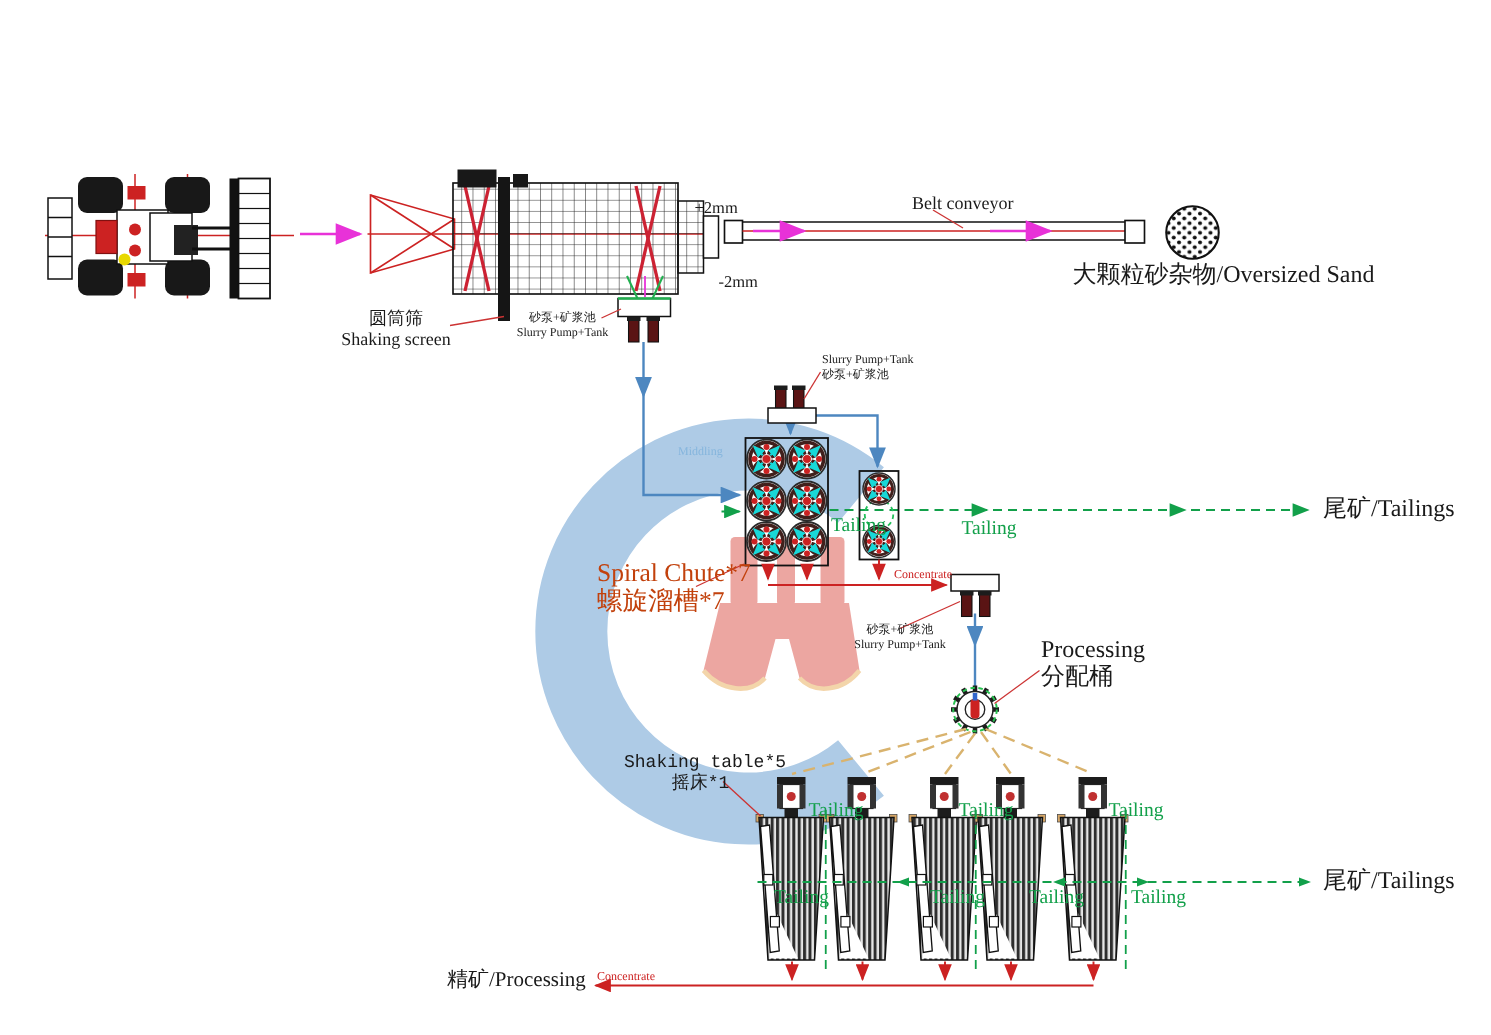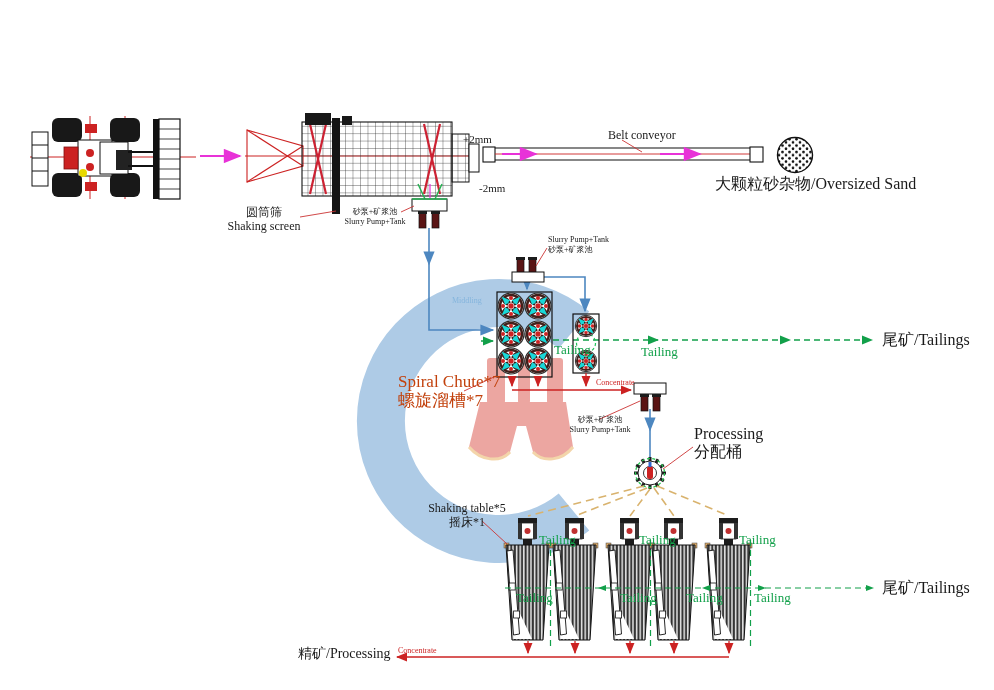--- a/index.html
+++ b/index.html
@@ -365,21 +365,21 @@
 <div class="lbl ctr sm8" style="left:568px;top:415px;width:64px;">
   <div>砂泵+矿浆池</div>
   <div>Slurry Pump+Tank</div>
 </div>
 
 <div class="lbl f13" style="left:694px;top:425px;">
   <div>Processing</div>
   <div>分配桶</div>
 </div>
 
-<div class="lbl ctr" style="left:416px;top:502px;width:102px;">
+<div class="lbl ctr" style="left:416px;top:502px;width:102px;font-family:Liberation Mono, monospace;">
   <div>Shaking table*5</div>
   <div>摇床*1</div>
 </div>
 
 <div class="lbl tail" style="left:539px;top:533px;">Tailing</div>
 <div class="lbl tail" style="left:639px;top:533px;">Tailing</div>
 <div class="lbl tail" style="left:739px;top:533px;">Tailing</div>
 <div class="lbl tail" style="left:516px;top:591px;">Tailing</div>
 <div class="lbl tail" style="left:620px;top:591px;">Tailing</div>
 <div class="lbl tail" style="left:686px;top:591px;">Tailing</div>

